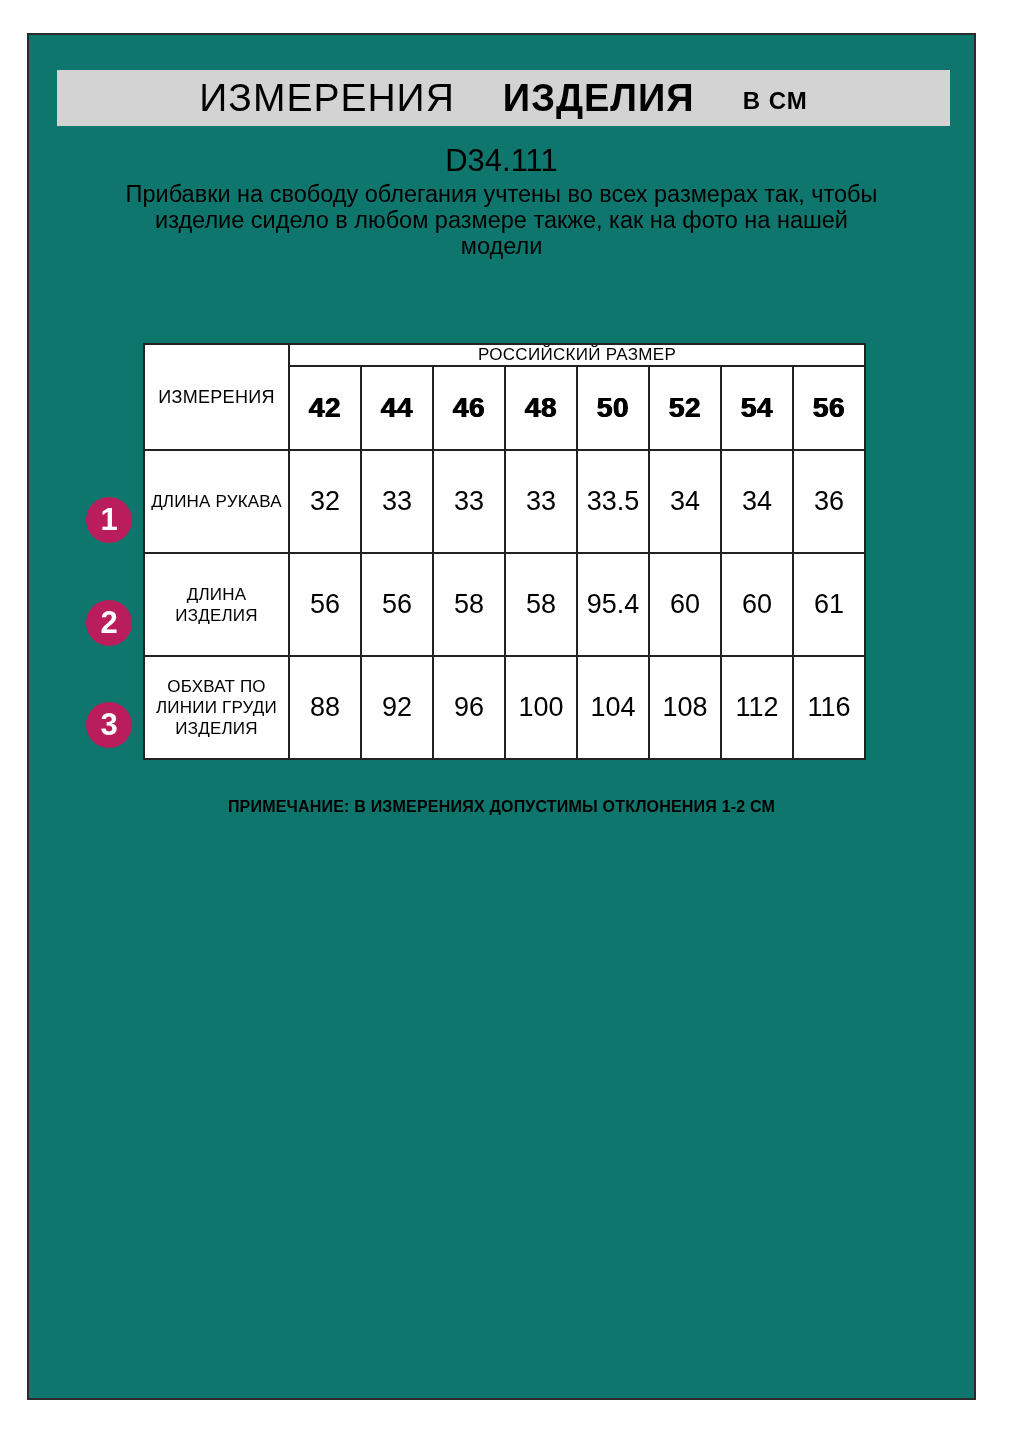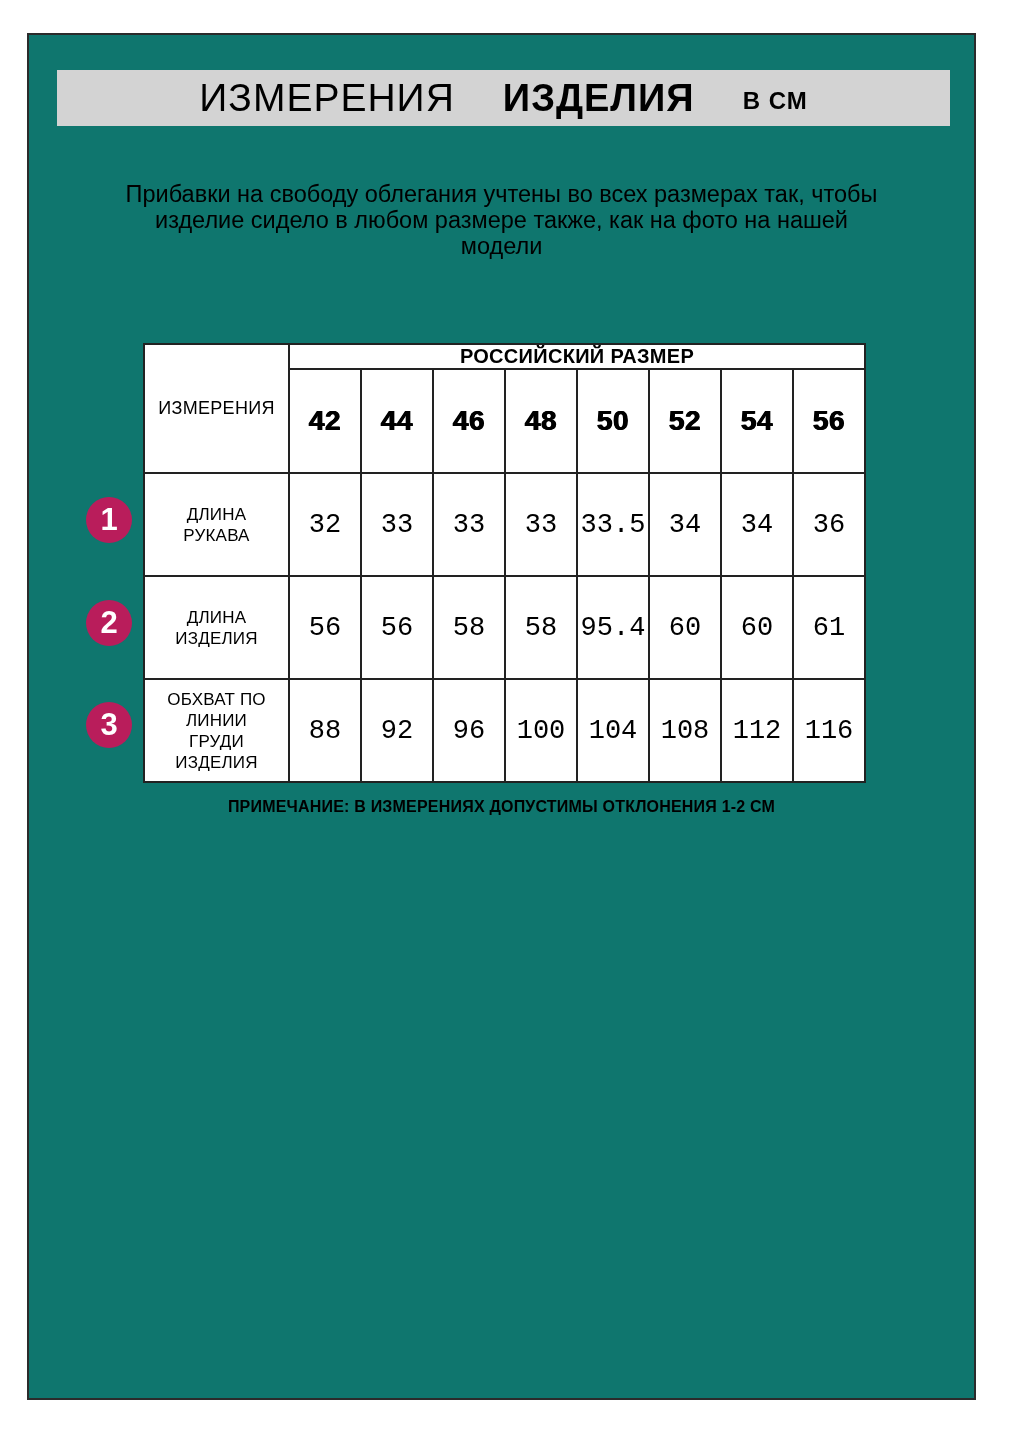--- a/index.html
+++ b/index.html
@@ -86,44 +86,43 @@
     background: #fff;
     overflow: hidden;
   }
   td.corner-cell {
     width: 145px;
     font-size: 18px;
     letter-spacing: 0.3px;
   }
   td.group-header-cell {
     height: 22px;
-    font-size: 20px;
-    font-weight: 700;
+    font-size: 17px;
+    font-weight: 400;
     letter-spacing: 0.3px;
   }
-  tr.sizes-row { height: 104px; }
+  tr.sizes-row { height: 84px; }
   td.size-header-cell {
     width: 72px;
     font-size: 28px;
     font-weight: 900;
     letter-spacing: 0.5px;
     text-shadow: 0.6px 0 0 #000, -0.6px 0 0 #000;
   }
   tr.data-row { height: 103px; }
   td.row-label-cell {
     font-size: 17px;
     line-height: 21px;
     white-space: pre-line;
     letter-spacing: 0.2px;
-    padding: 0 12px;
+    padding: 0 2px;
   }
   td.value-cell {
     font-size: 27px;
     font-weight: 400;
-    font-family: Liberation Mono, monospace;
   }
   .badge {
     position: absolute;
     left: 57px;
     width: 46px; height: 46px;
     border-radius: 50%;
     background: #b91d5b;
     color: #ffffff;
     display: flex;
     align-items: center;
@@ -149,20 +148,21 @@
 
 <div class="page">
   <div class="frame">
 
     <div class="header-bar" style="background-color: rgb(211, 211, 211);">
       <span class="header-title-regular">ИЗМЕРЕНИЯ</span>
       <span class="header-title-bold">ИЗДЕЛИЯ</span>
       <span class="header-units">В СМ</span>
     </div>
 
+    <div class="product-code">D34.111</div>
 
     <div class="description">Прибавки на свободу облегания учтены во всех размерах так, чтобы
 изделие сидело в любом размере также, как на фото на нашей
 модели</div>
 
     <table class="size-table">
       <tbody>
         <tr>
           <td class="corner-cell" rowspan="2">ИЗМЕРЕНИЯ</td>
           <td class="group-header-cell" colspan="8">РОССИЙСКИЙ РАЗМЕР</td>

